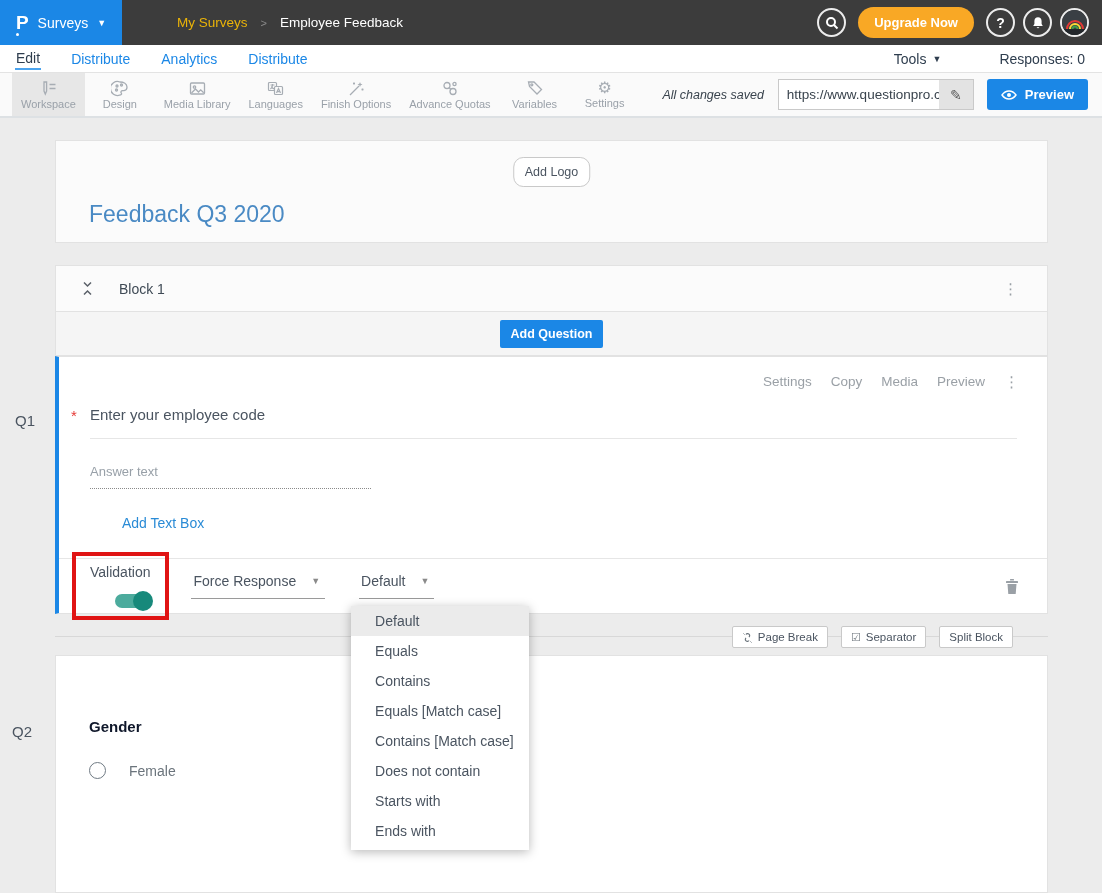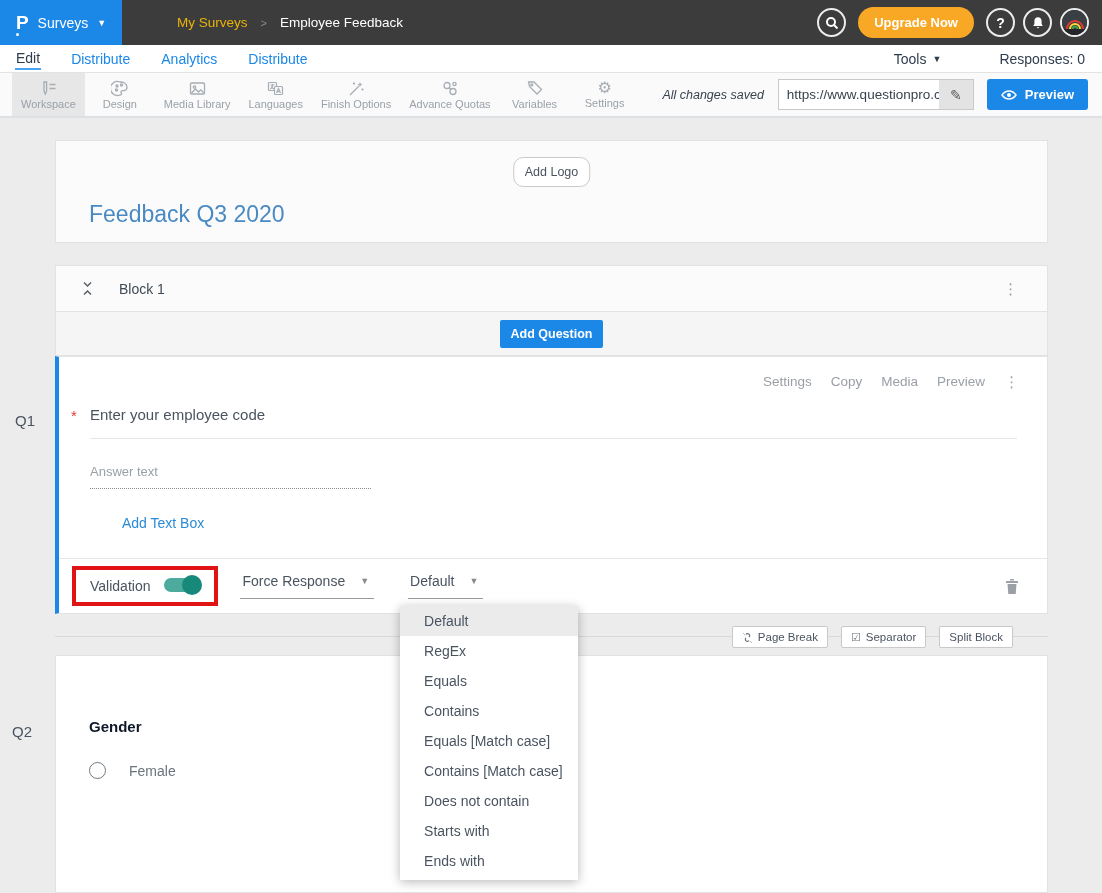--- a/index.html
+++ b/index.html
@@ -70,21 +70,21 @@
   .q-label { position:absolute; left:-44px; font-size:15px; color:#4a5460; }
   .q1-card .q-label { top:55px; }
   .q-actions { display:flex; justify-content:flex-end; align-items:center; gap:19px; margin:17px 28px 0 0; font-size:13.5px; color:#9aa0a6; }
   .q-action { cursor:pointer; }
   .q-text-row { margin:17px 30px 0 31px; position:relative; font-size:15px; color:#4a5460; cursor:text; }
   .req-star { position:absolute; left:-19px; top:1px; color:#e53935; font-size:15px; }
   .q-divider { border-bottom:1px solid #e6e6e6; margin:15px 30px 0 31px; }
   .answer-placeholder { margin:25px 0 0 31px; width:281px; font-size:13px; color:#98a0a8; border-bottom:1px dotted #8a8a8a; padding-bottom:9px; cursor:text; }
   .add-textbox { margin:26px 0 0 63px; font-size:14px; color:#2a8bd6; cursor:pointer; align-self:flex-start; }
   .q-footer { margin-top:auto; border-top:1px solid #e6e6e6; height:55px; display:flex; align-items:center; padding:0 28px 0 13px; }
-  .validation-wrap { border:4px solid #e01414; display:flex; align-items:flex-start; gap:14px; padding:8px 15px 8px 14px; }
+  .validation-wrap { border:4px solid #e01414; display:flex; align-items:flex-end; gap:14px; padding:8px 15px 8px 14px;flex-direction:column; }
   .validation-label { font-size:14px; color:#4a5460; }
   .toggle { width:35px; height:14px; background:#4cab9d; border-radius:7px; position:relative; cursor:pointer; flex:none; }
   .toggle-knob { position:absolute; right:-3px; top:-3px; width:20px; height:20px; border-radius:50%; background:#17897b; }
   .select-ctl { display:flex; align-items:center; gap:15px; font-size:14px; color:#4a5460; border-bottom:1px solid #9a9a9a; padding:0 5px 9px 2px; cursor:pointer; }
   .force-ctl { margin-left:22px; }
   .default-wrap { margin-left:34px; position:relative; }
   .caret-gray { font-size:9px; color:#8a8a8a; }
   .trash-btn { margin-left:auto; cursor:pointer; display:flex; }
 
   .menu { position:absolute; top:33px; left:-8px; width:178px; background:#fff; box-shadow:0 2px 10px rgba(0,0,0,.28); z-index:20; padding-bottom:4px; }
@@ -295,21 +295,20 @@
           <span>Force Response</span>
           <span class="caret-gray">▼</span>
         </div>
         <div class="default-wrap">
           <div class="select-ctl">
             <span>Default</span>
             <span class="caret-gray">▼</span>
           </div>
           <div class="menu">
             <div class="menu-item selected">Default</div>
-            <div class="menu-item">RegEx</div>
             <div class="menu-item">Equals</div>
             <div class="menu-item">Contains</div>
             <div class="menu-item">Equals [Match case]</div>
             <div class="menu-item">Contains [Match case]</div>
             <div class="menu-item">Does not contain</div>
             <div class="menu-item">Starts with</div>
             <div class="menu-item">Ends with</div>
           </div>
         </div>
         <span class="trash-btn">

